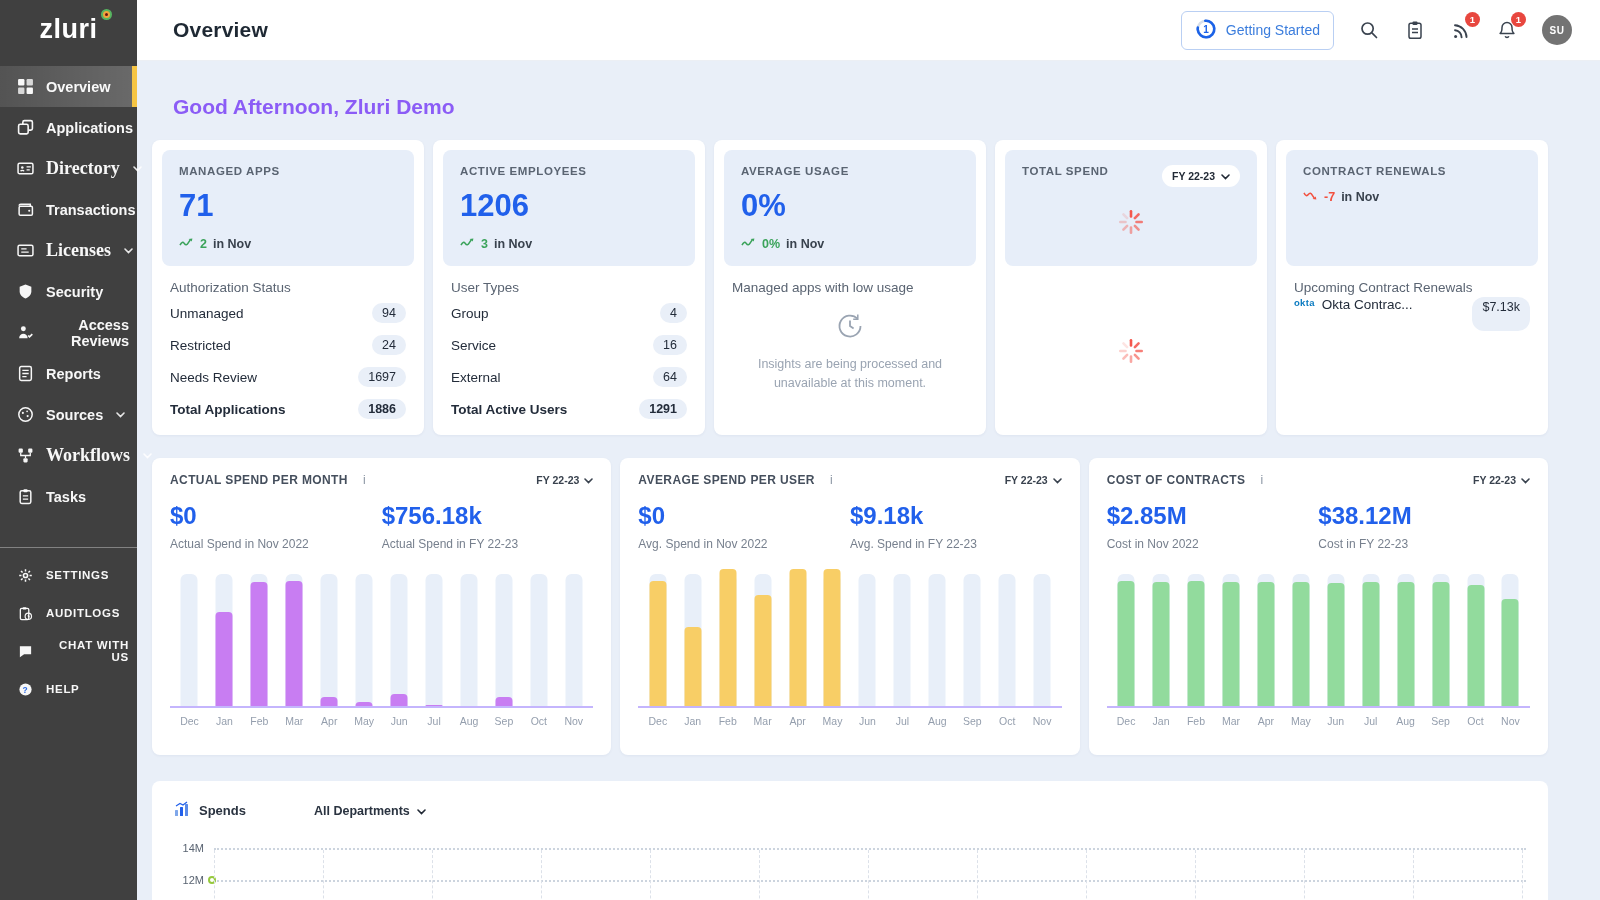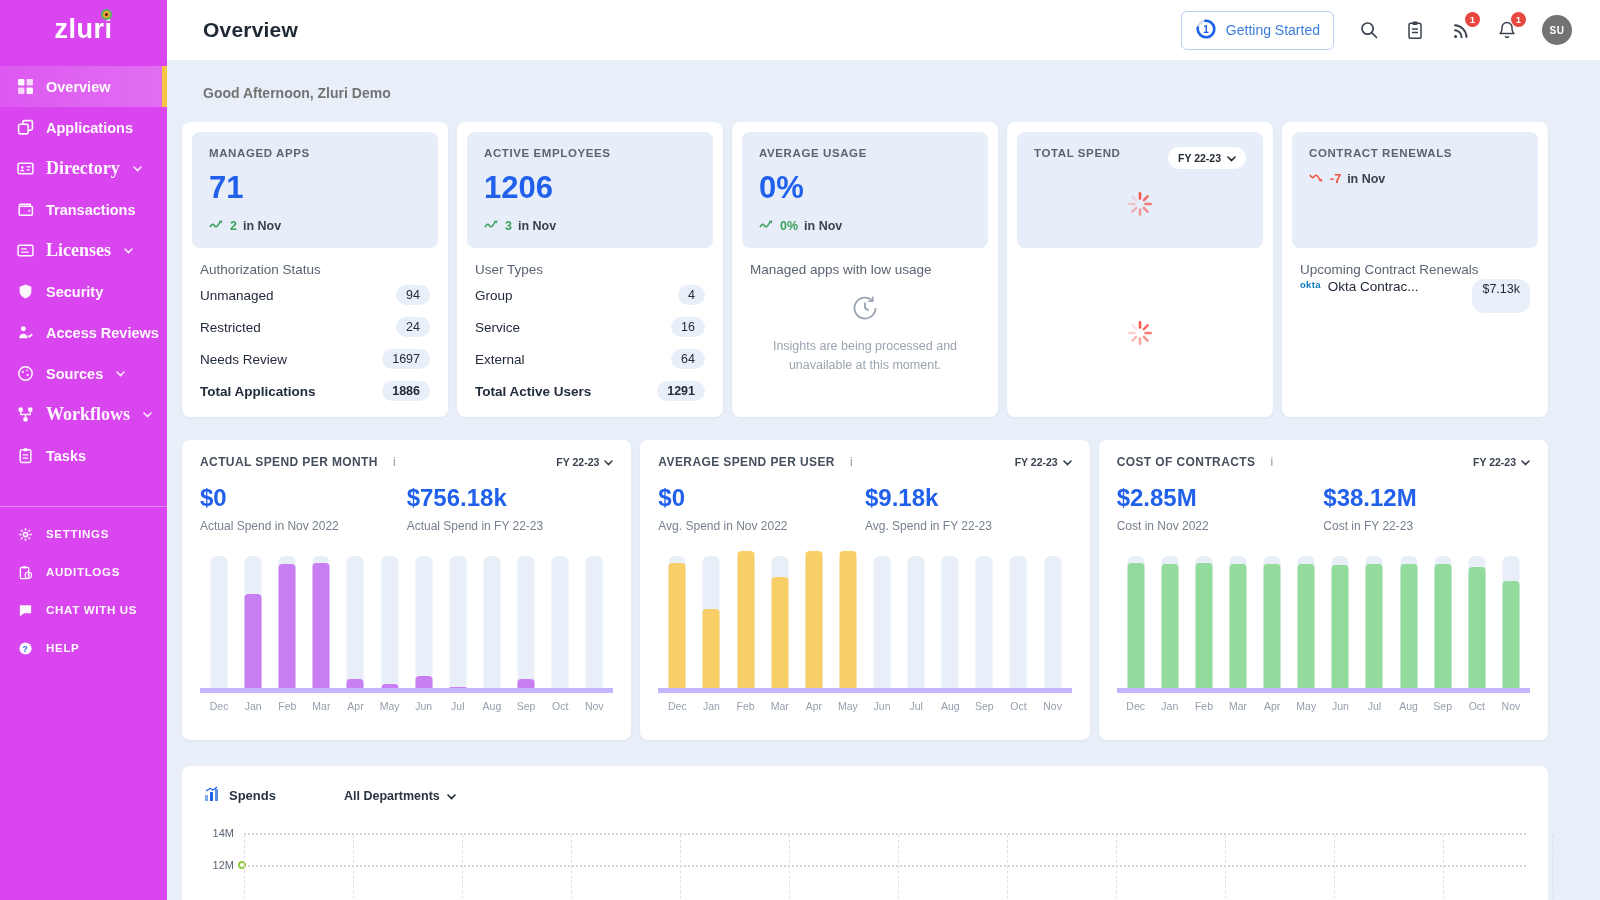--- a/index.html
+++ b/index.html
@@ -4,21 +4,21 @@
 <style>
   * { box-sizing: border-box; }
   html,body { margin:0; padding:0; }
   body {
     width:1600px; height:900px; overflow:hidden; position:relative;
     font-family:"Liberation Sans", sans-serif; background:#E9EFF8;
   }
   .app { display:flex; width:1600px; height:900px; }
 
   
-  .sidebar { width:167px; flex-shrink:0; background:#d946ef; color:#fff; display:flex; flex-direction:column; }
+  .sidebar { width:137px; flex-shrink:0; background:#404040; color:#fff; display:flex; flex-direction:column;text-align:right; }
   .logo { height:58px; display:flex; align-items:center; justify-content:center; font-size:27px; font-weight:bold; letter-spacing:.5px; position:relative; }
   .logo-dot { position:absolute; left:103px; top:11px; width:7px; height:7px; border-radius:50%;
     background:#6b1410; border:2px solid #f2a33c; box-shadow:0 0 0 2px #57b560; }
   .side-nav { padding-top:8px; }
   .side-item { height:41px; display:flex; align-items:center; gap:12px; padding:0 8px 0 16px;
     font-size:14.5px; font-weight:bold; color:rgba(255,255,255,.96); cursor:pointer; position:relative; }
   .side-item.indent { font-size:18px;font-family:Liberation Serif, serif; }
   .side-item.active { background:linear-gradient(90deg, rgba(255,255,255,.10), rgba(255,255,255,.22)); }
   .side-item.active::after { content:""; position:absolute; right:0; top:0; bottom:0; width:5px; background:#F6C544; }
   .side-icon { width:18px; height:18px; display:inline-flex; align-items:center; justify-content:center; flex-shrink:0; }
@@ -38,21 +38,21 @@
     padding:6px 13px; font-size:14px; color:#3B7DDD; font-family:inherit; cursor:pointer; }
   .icon-btn { position:relative; width:22px; height:22px; color:#3A434F; cursor:pointer; display:flex; align-items:center; justify-content:center; }
   .icon-btn svg { width:20px; height:20px; }
   .badge { position:absolute; top:-7px; right:-8px; min-width:15px; height:15px; border-radius:8px; background:#E8473F;
     color:#fff; font-size:9.5px; font-weight:bold; display:flex; align-items:center; justify-content:center; padding:0 3px; }
   .avatar { width:30px; height:30px; border-radius:50%; background:#737373; color:#fff; font-size:10px; font-weight:bold;
     display:flex; align-items:center; justify-content:center; letter-spacing:.5px; cursor:pointer; }
 
   
   .content { flex:1; }
-  .greeting { padding:25px 36px 21px; font-size:14px; font-weight:bold; color:#737373; }
+  .greeting { padding:35px 36px 21px; font-size:21px; font-weight:bold; color:#8b5cf6; }
   .rows-wrap { padding:0 52px 0 15px; }
 
   
   .kpi-row { display:flex; gap:9px; }
   .kpi-card { flex:1; background:#fff; border-radius:8px; padding:10px; min-height:289px; box-shadow:0 1px 3px rgba(20,40,90,.05); }
   .kpi-tile { background:#E7EEF9; border-radius:8px; height:116px; padding:15px 17px; }
   .kpi-label { font-size:11.5px; font-weight:bold; color:#5A6472; letter-spacing:.6px; }
   .kpi-value { font-size:31px; font-weight:bold; color:#2160EB; margin-top:11px; }
   .kpi-trend { margin-top:13px; display:flex; align-items:center; gap:6px; font-size:12.5px; color:#39424E; font-weight:bold; }
   .trend-num.up { color:#3BA35B; }
@@ -83,21 +83,21 @@
   .fy-select { display:flex; align-items:center; gap:5px; font-size:10.5px; font-weight:bold; color:#39424E; cursor:pointer; }
   .chart-stats { display:flex; margin-top:15px; }
   .stat { width:50%; }
   .stat-value { font-size:24px; font-weight:bold; color:#2160EB; }
   .stat-caption { font-size:12px; color:#77808E; margin-top:7px; }
   .bars { display:flex; margin-top:14px; height:141px; align-items:flex-end; padding:0 2px; }
   .bar-col { flex:1; position:relative; height:141px; }
   .track { position:absolute; bottom:0; left:50%; transform:translateX(-50%); width:17px; height:132px;
     background:#E8EFF9; border-radius:6px 6px 0 0; }
   .bar { position:absolute; bottom:0; left:50%; transform:translateX(-50%); width:17px; border-radius:4px 4px 0 0; }
-  .labels { display:flex; border-top:5px solid #c4b5fd; padding:0 2px; }
+  .labels { display:flex; border-top:2px solid #c4b5fd; padding:0 2px; }
   .m-label { flex:1; text-align:center; font-size:10.5px; color:#949EAD; padding-top:7px; }
 
   
   .spends-card { margin-top:26px; background:#fff; border-radius:8px; padding:20px 22px; height:190px; }
   .spends-head { display:flex; align-items:center; }
   .spends-title { font-size:13px; color:#2A3340; font-weight:bold; display:flex; gap:9px; align-items:center; }
   .dept-select { margin-left:68px; display:flex; gap:7px; align-items:center; font-size:12.5px; font-weight:bold; color:#2A3340; cursor:pointer; }
   .spends-chart { display:flex; margin-top:28px; }
   .y-col { width:40px; position:relative; height:60px; }
   .y-tick { position:absolute; right:10px; font-size:11px; color:#5A6472; }
@@ -187,20 +187,29 @@
         </div>
         <div class="side-item">
           <span class="side-icon">
             <svg viewBox="0 0 16 16">
               <circle cx="6" cy="4.5" r="2.3" fill="currentColor"></circle>
               <path d="M2 13.5c0-2.8 2-4.3 4-4.3s4 1.5 4 4.3z" fill="currentColor"></path>
               <path d="M10.5 10.8l1.3 1.3 2.6-2.6" stroke="currentColor" stroke-width="1.5" fill="none"></path>
             </svg>
           </span>
           <span class="side-label">Access Reviews</span>
+        </div>
+        <div class="side-item">
+          <span class="side-icon">
+            <svg viewBox="0 0 16 16">
+              <rect x="2.5" y="1.5" width="11" height="13" rx="1.5" fill="none" stroke="currentColor" stroke-width="1.4"></rect>
+              <path d="M5 5h6M5 8h6M5 11h4" stroke="currentColor" stroke-width="1.2"></path>
+            </svg>
+          </span>
+          <span class="side-label">Reports</span>
         </div>
         <div class="side-item">
           <span class="side-icon">
             <svg viewBox="0 0 16 16">
               <circle cx="8" cy="8" r="6.3" fill="none" stroke="currentColor" stroke-width="1.4"></circle>
               <circle cx="5.5" cy="6.5" r="1" fill="currentColor"></circle>
               <circle cx="10" cy="9.5" r="1" fill="currentColor"></circle>
               <circle cx="9.5" cy="5" r=".8" fill="currentColor"></circle>
             </svg>
           </span>

